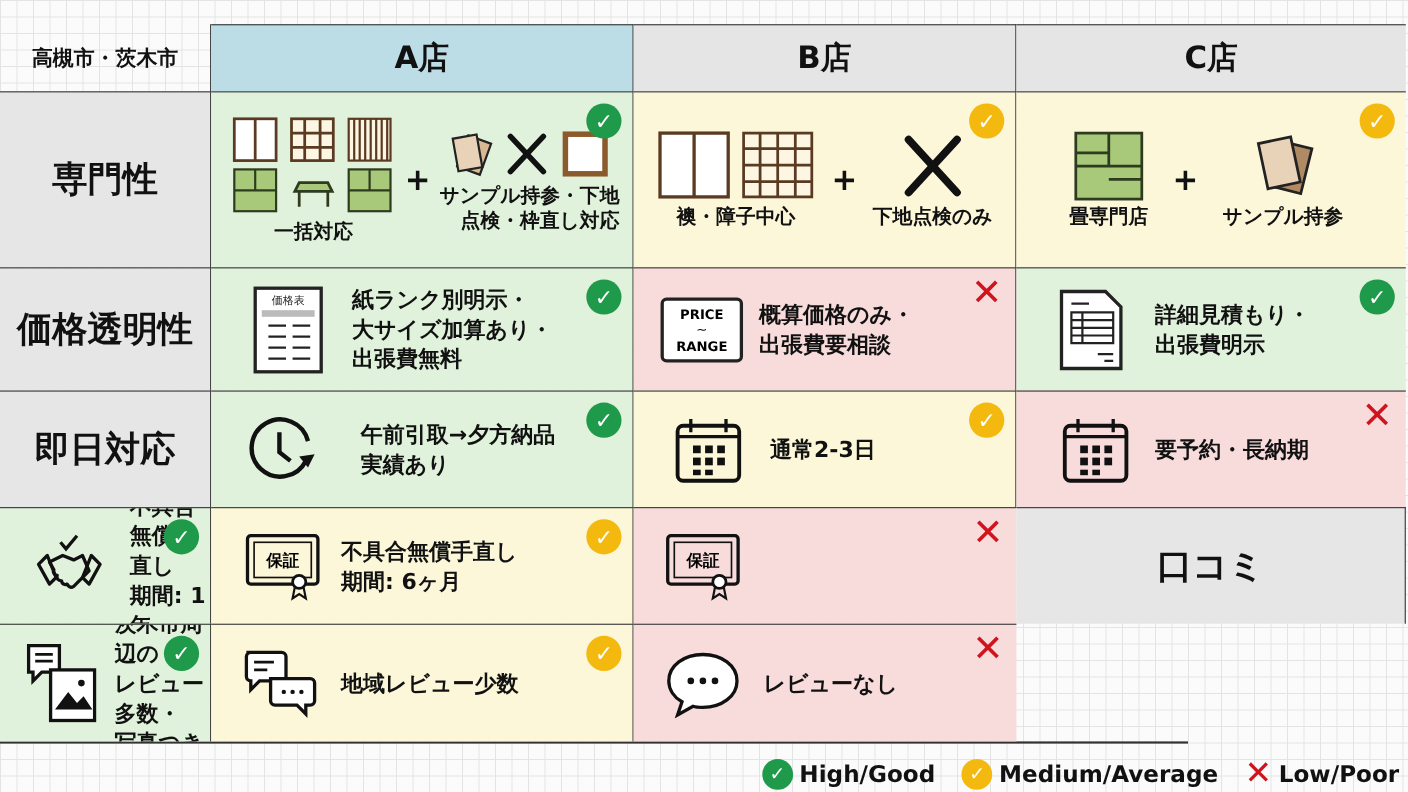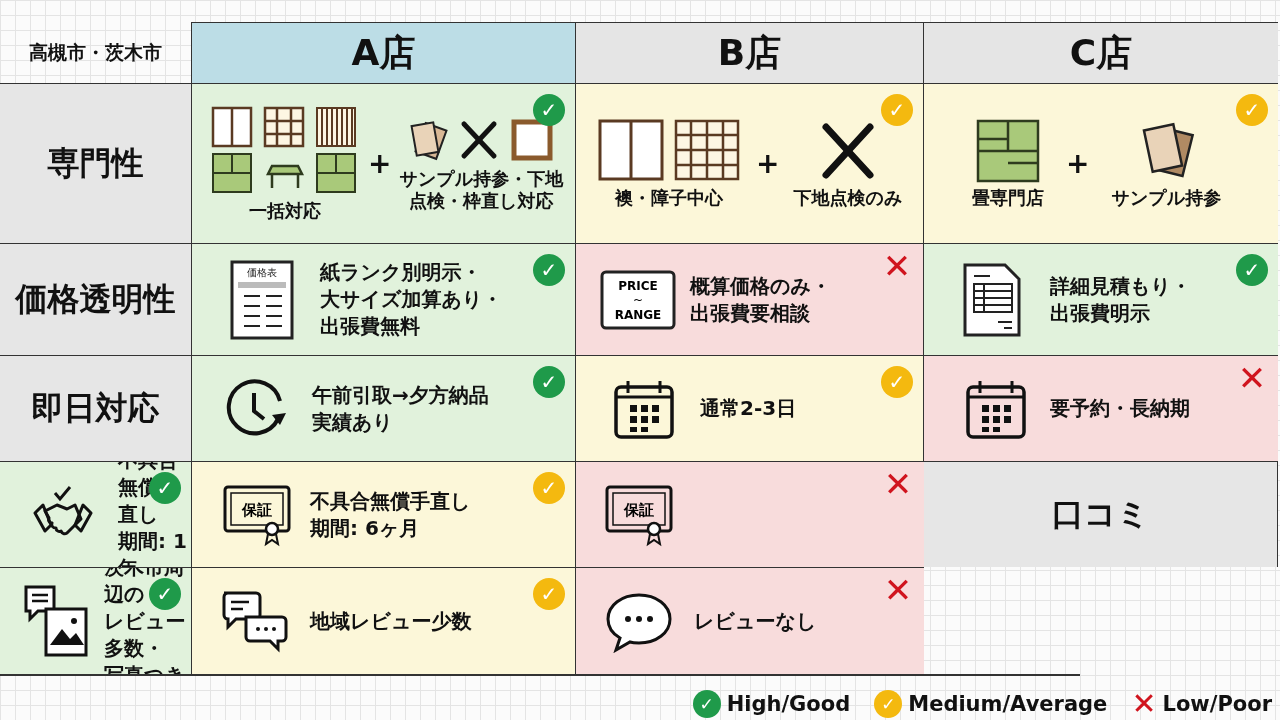--- a/index.html
+++ b/index.html
@@ -6,36 +6,36 @@
 html,body{width:1280px;height:720px;overflow:hidden}
 body{font-family:"DejaVu Sans","Liberation Sans",sans-serif;color:#111;
   background-color:#fbfbfb;
   background-image:linear-gradient(#e4e4e4 1px,transparent 1px),linear-gradient(90deg,#e4e4e4 1px,transparent 1px);
   background-size:15px 15px;position:relative}
 .grid{position:absolute;left:0;top:22px;width:1080px;display:grid;
   grid-template-columns:192px 384px 348px 354px;
   grid-template-rows:61px 160px 112px 106px 106px 107px;
   border-bottom:2px solid #333}
 .cell{position:relative;border-right:1.5px solid #333;border-top:1.5px solid #333;overflow:hidden}
-.hdr{display:flex;align-items:center;justify-content:center;font-weight:bold;font-size:36px;background:#e5e5e5}
+.hdr{display:flex;align-items:center;justify-content:center;font-weight:bold;font-size:28px;background:#e5e5e5}
 .hdr.corner{background:transparent;font-size:19px;border-top:none}
 .hdr.a{background:#bcdde6}
 .rowh{background:#e6e6e6;display:flex;align-items:center;justify-content:center;font-weight:bold;font-size:32px}
 .g{background:#e1f2dc}.y{background:#fcf7d9}.r{background:#f8dcdc}
 .content{position:absolute;inset:0;display:flex;align-items:center;padding-left:24px;gap:16px}
 .txt{font-weight:bold;font-size:20px;line-height:27px;white-space:pre-line}
 .badge{position:absolute;top:10px;right:10px;width:32px;height:32px;border-radius:50%;display:flex;align-items:center;justify-content:center;color:#fff;font-size:20px;font-weight:bold}
 .badge.good{background:#1f9a4a}.badge.avg{background:#f4b90f}
 .badge.poor{background:transparent;color:#d0141e;font-size:34px;top:6px}
 .icon{width:64px;height:64px;flex:0 0 64px}
 .legend{position:absolute;top:686px;right:8px;display:flex;gap:24px;align-items:center;font-weight:bold;font-size:21px}
 .legend .it{display:flex;align-items:center;gap:6px}
 .ldot{width:28px;height:28px;border-radius:50%;color:#fff;display:flex;align-items:center;justify-content:center;font-size:17px}
 .sp{display:flex;flex-direction:column;align-items:center;gap:4px}
-.cap{font-weight:bold;font-size:18px;white-space:pre-line;text-align:center;line-height:22px}
+.cap{font-weight:bold;font-size:18px;white-space:pre-line;text-align:right;line-height:22px}
 .plus{font-size:28px;font-weight:bold}
 </style>
 </head>
 <body>
 
 <div class="grid">
   <div class="cell hdr corner">高槻市・茨木市</div>
   <div class="cell hdr a">A店</div>
   <div class="cell hdr">B店</div>
   <div class="cell hdr" style="border-right:none">C店</div>
@@ -183,21 +183,21 @@
           </g>
         </svg>
       <div class="txt">詳細見積もり・
 出張費明示</div>
     </div>
     <div class="badge good">✓</div>
   </div>
 
   <div class="cell rowh">即日対応</div>
   <div class="cell g">
-    <div class="content" style="padding-left:32px;gap:24px">
+    <div class="content" style="padding-left:32px;gap:40px">
       <svg class="icon" viewBox="0 0 64 64">
           <path d="M54 42A26 26 0 1 1 56 24" fill="none" stroke="#111" stroke-width="4"></path>
           <path d="M48 38l8 10 6-12z" fill="#111"></path>
           <path d="M30 16v18l10 8" fill="none" stroke="#111" stroke-width="4"></path>
         </svg>
       <div class="txt">午前引取→夕方納品
 実績あり</div>
     </div>
     <div class="badge good">✓</div>
   </div>

